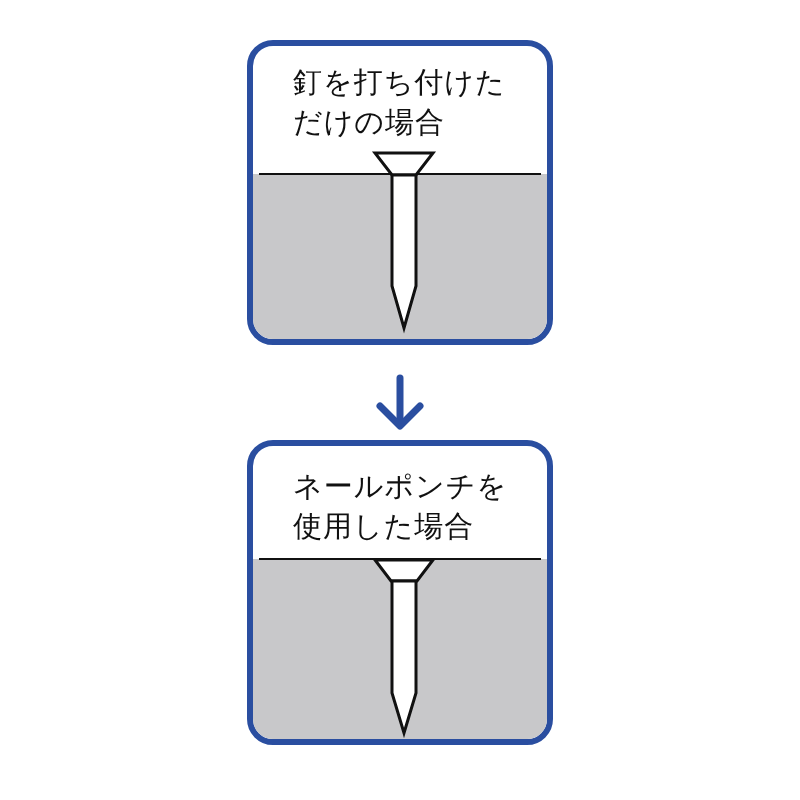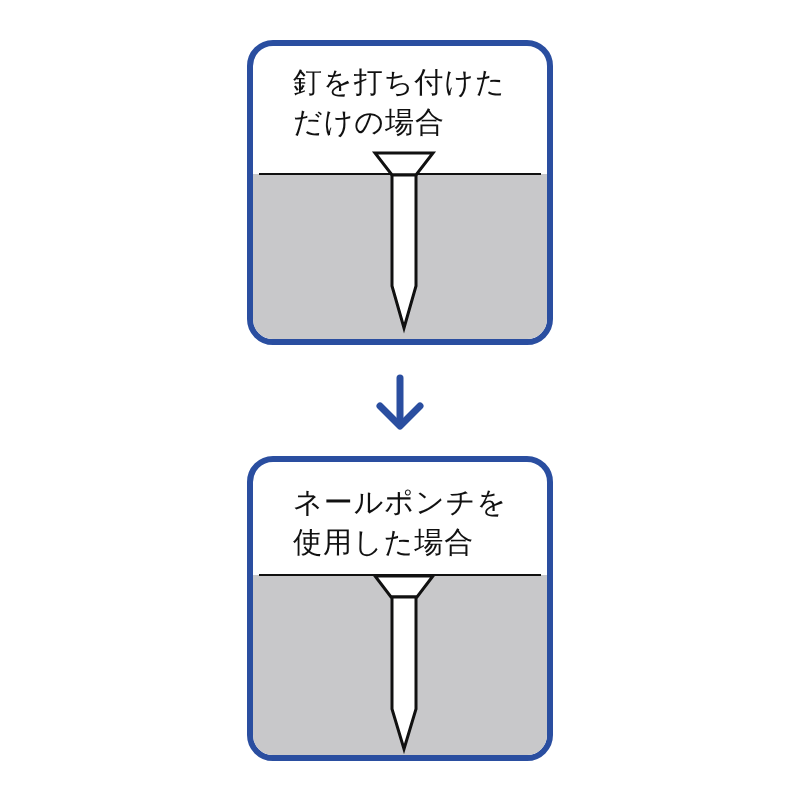--- a/index.html
+++ b/index.html
@@ -27,21 +27,21 @@
     <polygon points="122,107 180,107 163,129 139,129" fill="#fff" stroke="#111" stroke-width="3"></polygon>
     <polygon points="139,129 163,129 163,240 151,282 139,240" fill="#fff" stroke="#111" stroke-width="3" stroke-linejoin="miter"></polygon>
   </svg>
 </div>
 
 <svg class="arrow" viewBox="0 0 56 60">
   <line x1="28" y1="6" x2="28" y2="52" stroke="#2a4ea0" stroke-width="7" stroke-linecap="round"></line>
   <polyline points="8,34 28,54 48,34" fill="none" stroke="#2a4ea0" stroke-width="7" stroke-linecap="round" stroke-linejoin="round"></polyline>
 </svg>
 
-<div class="panel" style="top:456px;">
+<div class="panel" style="top:440px;">
   <div class="label" style="top:20px;">ネールポンチを
 使用した場合</div>
   <div class="ground" style="top:113px;"></div>
   <div class="surface" style="top:112px;"></div>
   <svg width="306" height="305">
     <polygon points="122,114 180,114 164,135 138,135" fill="#fff" stroke="#111" stroke-width="3"></polygon>
     <polygon points="139,135 163,135 163,247 151,287 139,247" fill="#fff" stroke="#111" stroke-width="3" stroke-linejoin="miter"></polygon>
   </svg>
 </div>
 

